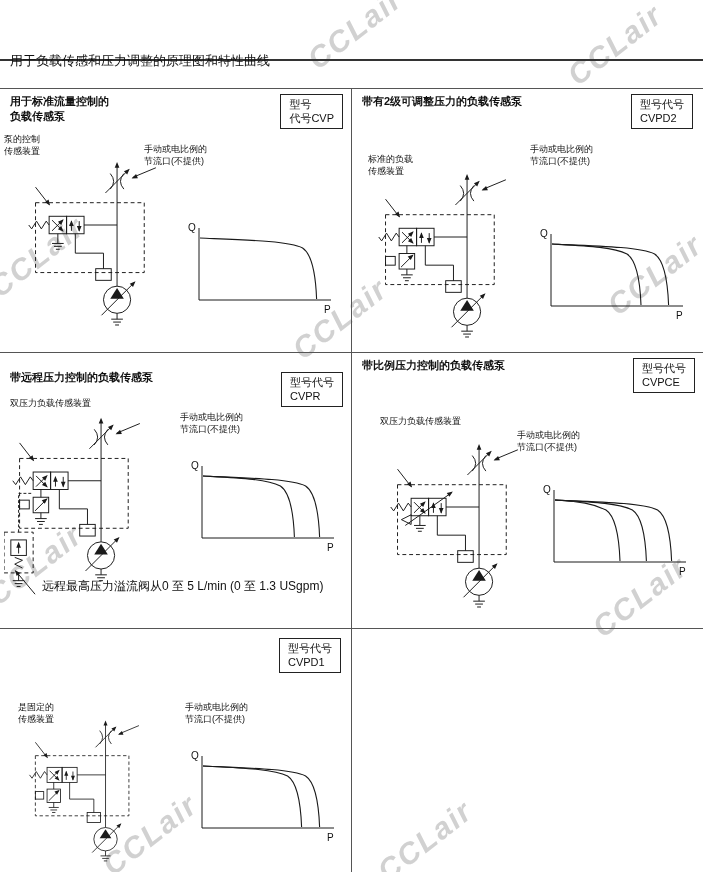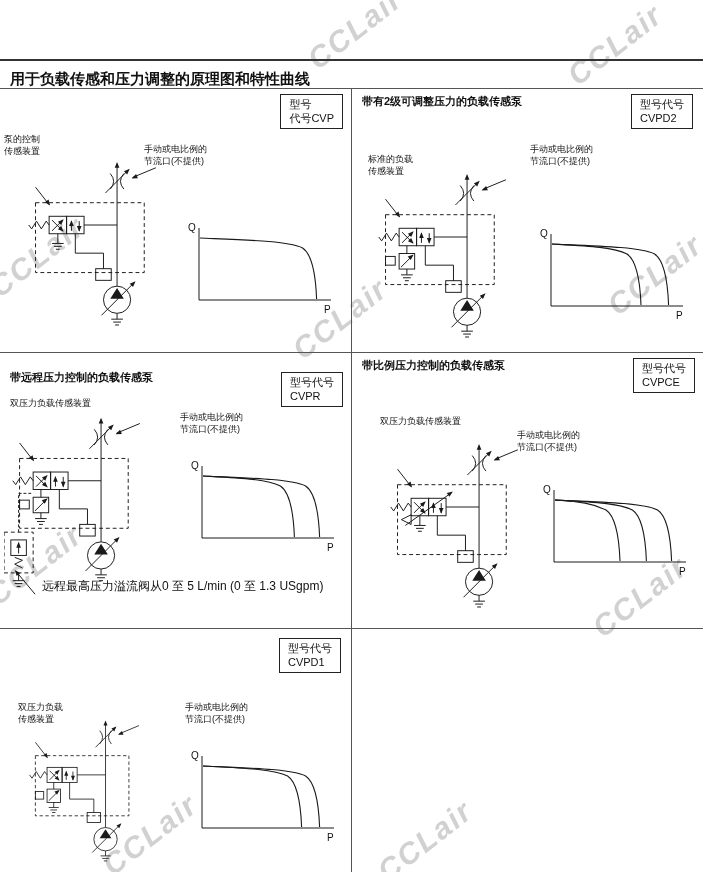--- a/index.html
+++ b/index.html
@@ -2,21 +2,21 @@
 <html><head>
 <meta charset="utf-8">
 <style>
   *{box-sizing:border-box;margin:0;padding:0}
   body{background:#fff}
   #page{position:relative;width:703px;height:872px;background:#fff;overflow:hidden;
         font-family:"Liberation Sans",sans-serif;color:#111}
   .wm{position:absolute;font-size:30px;font-weight:bold;font-style:italic;color:#c6c6c6;
       opacity:.8;transform:rotate(-38deg);letter-spacing:2px;white-space:nowrap;pointer-events:none}
   .page-title{position:absolute;left:10px;top:8px;font-size:16px;font-weight:bold;letter-spacing:1px}
-  .section-title{position:absolute;left:10px;top:70px;font-size:15px;font-weight:bold}
+  .section-title{position:absolute;left:10px;top:52px;font-size:13px;font-weight:normal}
   .hrule{position:absolute;left:0;width:703px;background:#555;height:1px}
   .hrule.heavy{height:2px;background:#333}
   .vrule{position:absolute;left:351px;top:88px;width:1px;height:784px;background:#555}
   .panel{position:absolute}
   .heading{position:absolute;left:10px;top:6px;font-size:11px;font-weight:bold;line-height:1.35}
   .model-box{position:absolute;border:1px solid #222;font-size:11px;line-height:1.3;
              padding:2px 8px;background:#fff;min-width:58px}
   .callout{position:absolute;font-size:9px;line-height:1.3}
   .note{position:absolute;font-size:12px;line-height:1.45}
   .schem,.chart{position:absolute}
@@ -42,20 +42,24 @@
   <div class="wm" style="left:370px;top:824px">CCLair</div>
 
   <div class="hrule heavy" style="top:59px"></div>
   <div class="section-title">用于负载传感和压力调整的原理图和特性曲线</div>
   <div class="hrule" style="top:88px"></div>
   <div class="vrule"></div>
   <div class="hrule" style="top:352px"></div>
   <div class="hrule" style="top:628px"></div>
 
   <section class="panel" id="panel-cvp" style="left:0;top:88px;width:351px;height:264px">
+    <div class="heading">
+      <div>用于标准流量控制的</div>
+      <div>负载传感泵</div>
+    </div>
     <div class="model-box" style="right:8px;top:6px">
       <div>型号</div>
       <div>代号CVP</div>
     </div>
     <div class="callout" style="left:4px;top:46px">
       <div>泵的控制</div>
       <div>传感装置</div>
     </div>
     <div class="callout" style="left:144px;top:56px">
       <div>手动或电比例的</div>
@@ -325,21 +329,21 @@
         </g>
     </svg>
   </section>
 
   <section class="panel" id="panel-cvpd1" style="left:0;top:628px;width:351px;height:244px">
     <div class="model-box" style="right:10px;top:10px">
       <div>型号代号</div>
       <div>CVPD1</div>
     </div>
     <div class="callout" style="left:18px;top:74px">
-      <div>双压力负载</div>
+      <div>是固定的</div>
       <div>传感装置</div>
     </div>
     <div class="callout" style="left:185px;top:74px">
       <div>手动或电比例的</div>
       <div>节流口(不提供)</div>
     </div>
     <svg class="schem" style="left:22px;top:84px" width="142" height="155" viewBox="0 0 170 185">
         <line x1="100" y1="12" x2="100" y2="138"></line>
         <polygon points="0 0 -6 2.4 -6 -2.4" transform="translate(100 10) rotate(-90)"></polygon>
         <path d="M93,22 q7,8 0,16"></path>

